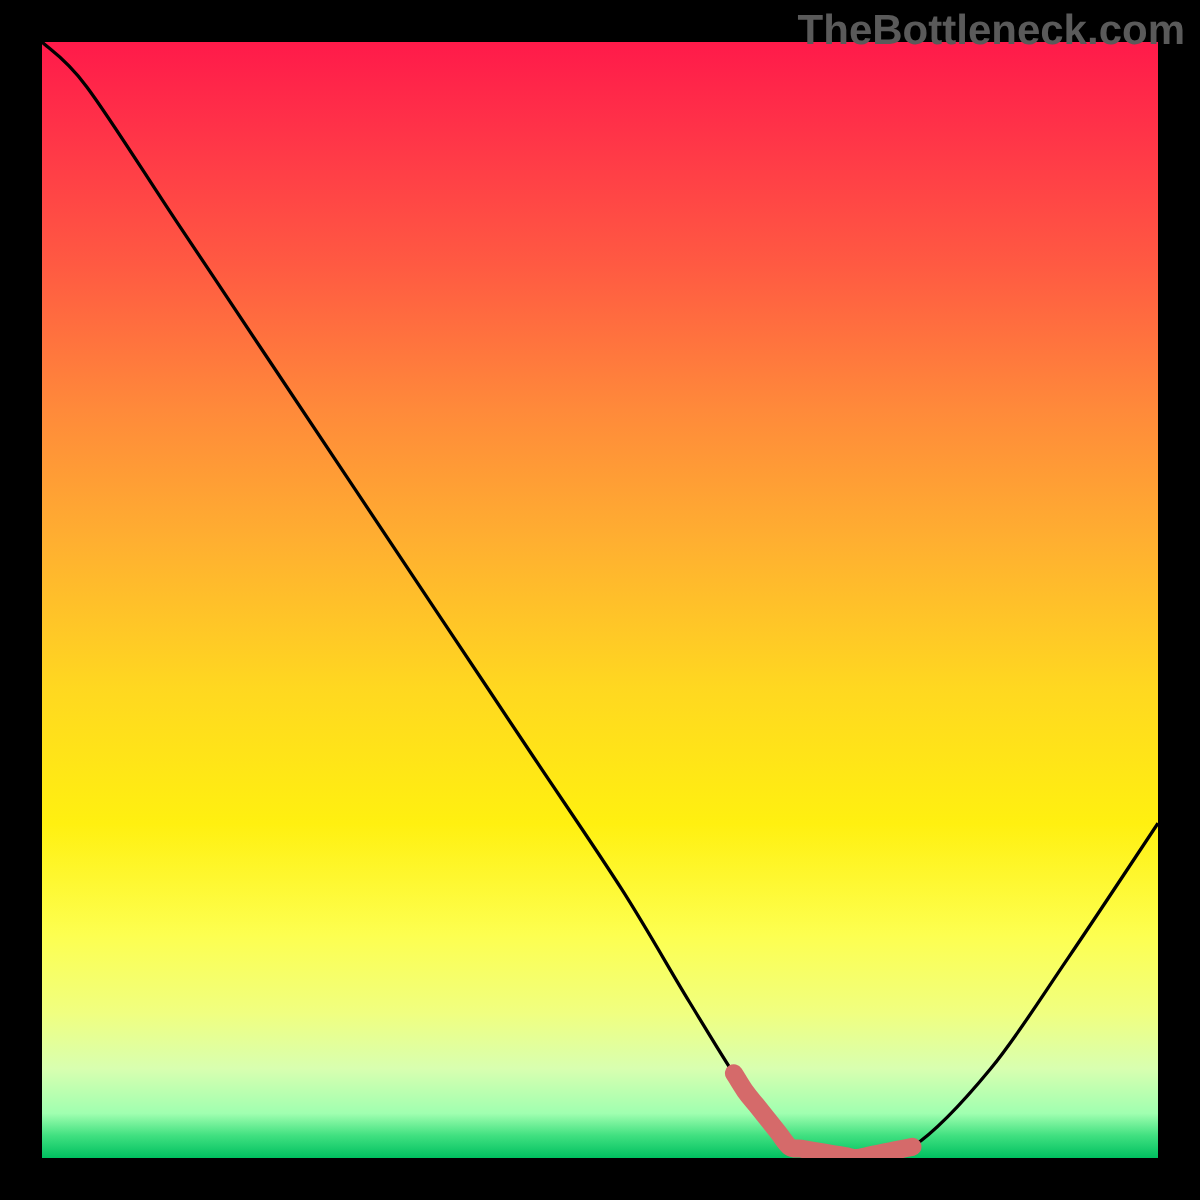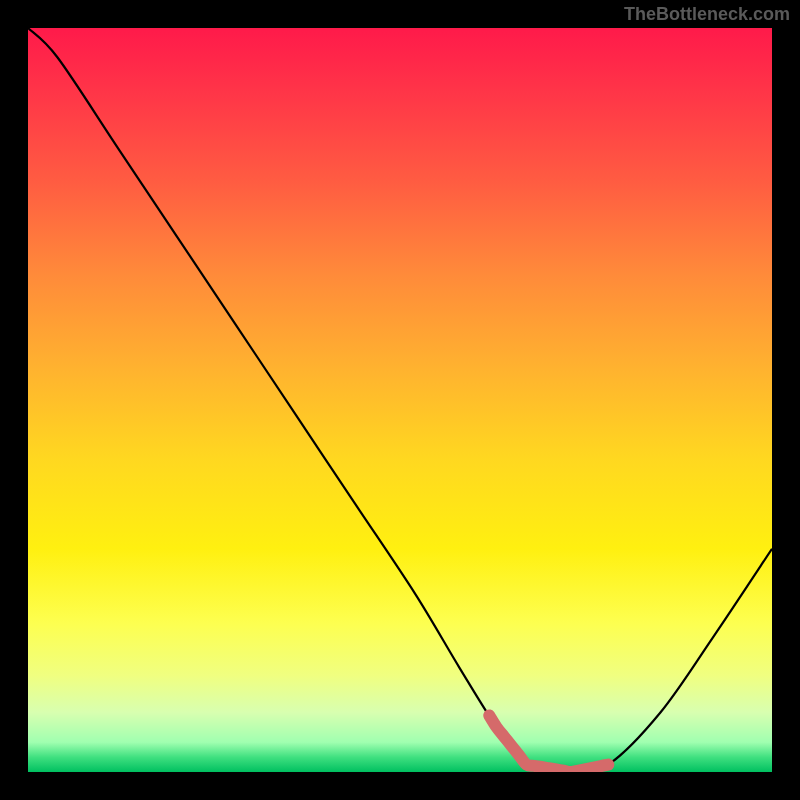--- a/index.html
+++ b/index.html
@@ -9,21 +9,21 @@
     height: 800px;
     background: #000;
     font-family: Arial, sans-serif;
     position: relative;
   }
   .watermark {
     position: absolute;
     top: 4px;
     right: 10px;
     color: #5a5a5a;
-    font-size: 18px;
+    font-size: 28px;
     font-weight: bold;
     z-index: 10;
   }
   .chart-container {
     position: absolute;
     top: 28px;
     left: 28px;
     width: 744px;
     height: 744px;
   }

